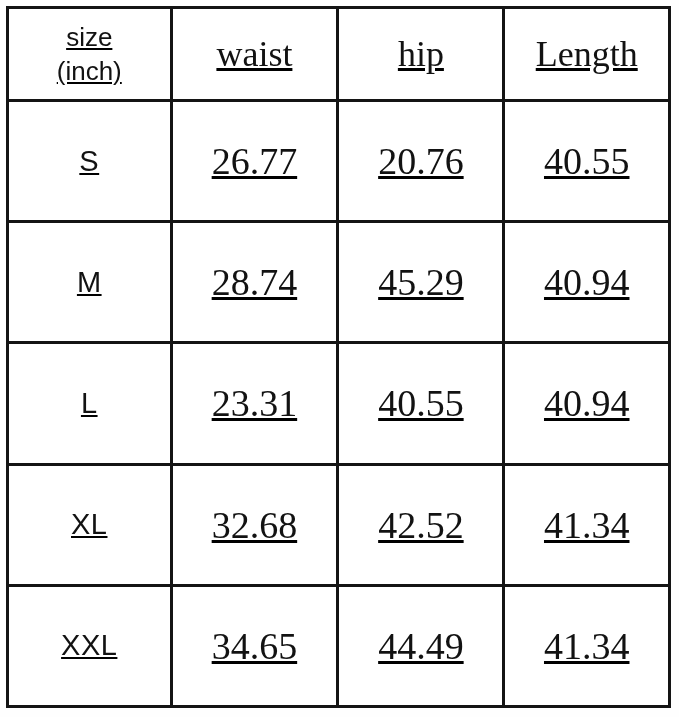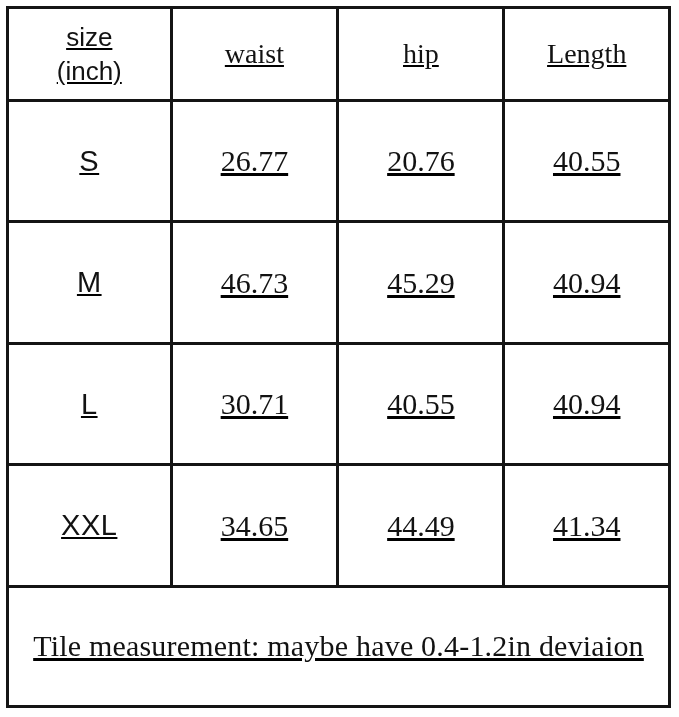--- a/index.html
+++ b/index.html
@@ -48,25 +48,25 @@
   .serif {
     font-family: "Liberation Serif", "DejaVu Serif", serif;
     font-weight: 400;
   }
   th.size-header {
     font-size: 26px;
     line-height: 1.32;
     white-space: pre-line;
   }
   th.measure-header {
-    font-size: 28px;
+    font-size: 36px;
     white-space: pre-line;
   }
   td.size-cell  { font-size: 29px; letter-spacing: 0.5px; }
-  td.value-cell { font-size: 30px; }
+  td.value-cell { font-size: 38px; }
   td.footer-cell {
     font-size: 30px;
     letter-spacing: 0.2px;
   }
 </style>
 </head>
 <body>
 
 <div class="page">
   <table class="size-chart">
@@ -87,34 +87,37 @@
     </thead>
     <tbody>
       <tr class="data-row">
         <td class="sans size-cell">S</td>
         <td class="serif value-cell">26.77</td>
         <td class="serif value-cell">20.76</td>
         <td class="serif value-cell">40.55</td>
       </tr>
       <tr class="data-row">
         <td class="sans size-cell">M</td>
-        <td class="serif value-cell">46.73</td>
+        <td class="serif value-cell">28.74</td>
         <td class="serif value-cell">45.29</td>
         <td class="serif value-cell">40.94</td>
       </tr>
       <tr class="data-row">
         <td class="sans size-cell">L</td>
-        <td class="serif value-cell">30.71</td>
+        <td class="serif value-cell">23.31</td>
         <td class="serif value-cell">40.55</td>
         <td class="serif value-cell">40.94</td>
+      </tr>
+      <tr class="data-row">
+        <td class="sans size-cell">XL</td>
+        <td class="serif value-cell">32.68</td>
+        <td class="serif value-cell">42.52</td>
+        <td class="serif value-cell">41.34</td>
       </tr>
       <tr class="data-row">
         <td class="sans size-cell">XXL</td>
         <td class="serif value-cell">34.65</td>
         <td class="serif value-cell">44.49</td>
         <td class="serif value-cell">41.34</td>
       </tr>
-      <tr class="footer-row">
-        <td class="serif footer-cell" colspan="4">Tile measurement: maybe have 0.4-1.2in deviaion</td>
-      </tr>
     </tbody>
   </table>
 </div>
 
 </body></html>

